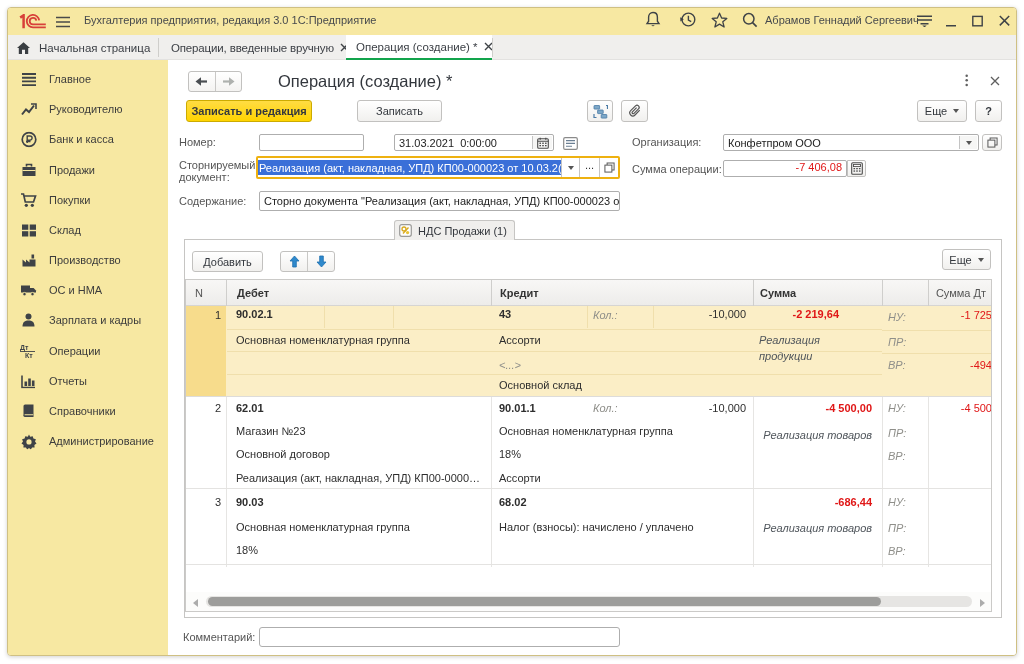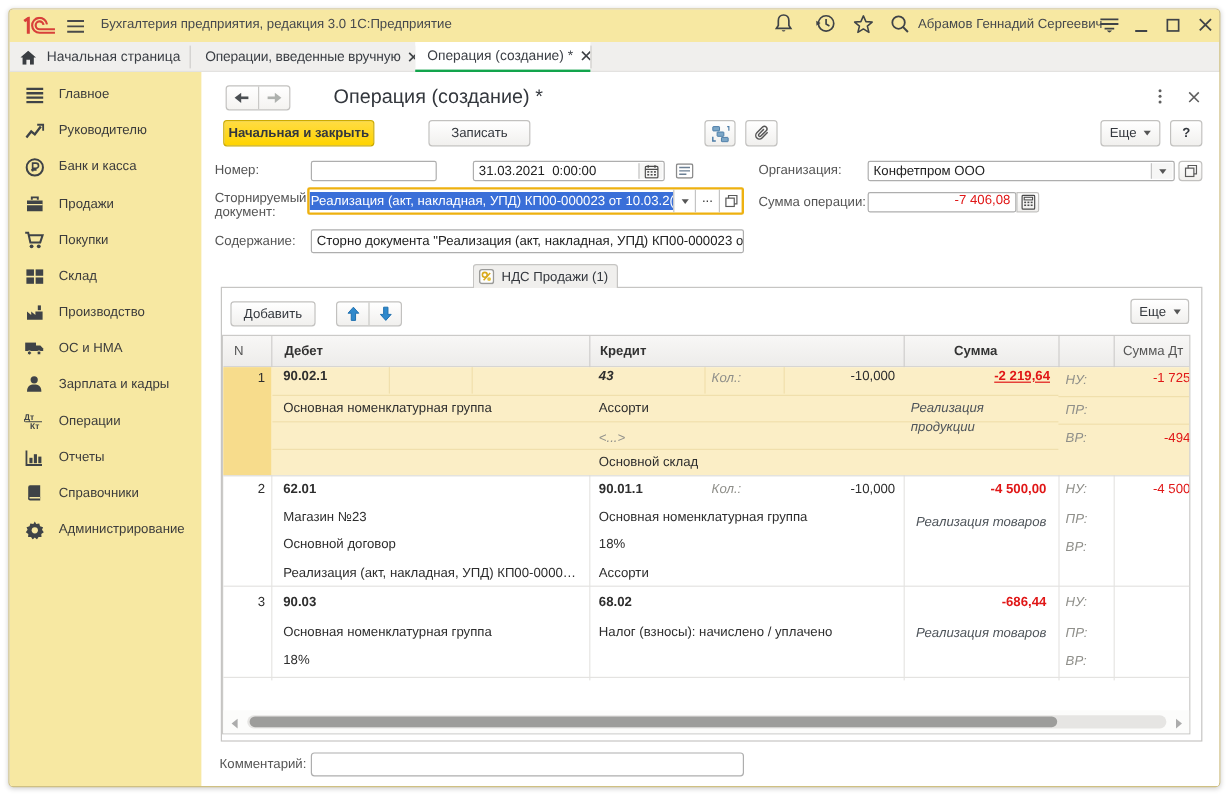--- a/index.html
+++ b/index.html
@@ -263,21 +263,21 @@
         <g fill="#5f5f5f">
           <circle cx="1.7" cy="1.7" r="1.25"></circle>
           <circle cx="1.7" cy="6.3" r="1.25"></circle>
           <circle cx="1.7" cy="10.9" r="1.25"></circle>
         </g>
       </svg>
 <svg class="abs" style="left:822px;top:16px" width="10" height="10" viewBox="0 0 10 10">
         <path d="M1 1 L9 9 M9 1 L1 9" stroke="#5f5f5f" stroke-width="1.3"></path>
       </svg>
 
-<div class="btn yellow" style="left:18px;top:40px;width:126px;">Начальная и закрыть</div>
+<div class="btn yellow" style="left:18px;top:40px;width:126px;">Записать и редакция</div>
 <div class="btn" style="left:153px;top:40px;width:85px;margin-left:36px;">Записать</div>
 <div class="btn" style="left:419px;top:40px;width:26px;">
         <svg width="15" height="15" viewBox="0 0 15 15">
           <g fill="#7da7c7" stroke="#4a7ba6" stroke-width="0.8">
             <rect x="1" y="1.5" width="5.6" height="3.6" rx="0.5"></rect>
             <rect x="4.6" y="6" width="5.6" height="3.6" rx="0.5"></rect>
             <rect x="8.2" y="10.5" width="5.6" height="3.6" rx="0.5"></rect>
           </g>
           <path d="M13 1.5 h1.5 v3.5 M1 10 v3.5 h2.5" fill="none" stroke="#4a7ba6" stroke-width="1.2"></path>
         </svg>
@@ -402,46 +402,46 @@
 <div class="abs" style="left:17px;top:219px;width:807px;height:333px;border:1px solid #cbcac8;border-top:1px solid #cbcac8;background:#fff;overflow:hidden;">
         <div class="abs" style="left:0;top:0;width:805px;height:26px;background:linear-gradient(#f8f7f6,#edecea);border-bottom:1px solid #d6d5d3;"></div>
         <div class="vline" style="left:40px;top:0;height:26px;background:#cfcecc;"></div>
         <div class="vline" style="left:305px;top:0;height:26px;background:#cfcecc;"></div>
         <div class="vline" style="left:567px;top:0;height:26px;background:#cfcecc;"></div>
         <div class="vline" style="left:696px;top:0;height:26px;background:#cfcecc;"></div>
         <div class="vline" style="left:742px;top:0;height:26px;background:#cfcecc;"></div>
         <div class="hcell" style="left:9px;top:1px;color:#555;">N</div>
         <div class="hcell" style="left:51px;top:1px;font-weight:bold;">Дебет</div>
         <div class="hcell" style="left:314px;top:1px;font-weight:bold;text-align:right;">Кредит</div>
-        <div class="hcell" style="left:574px;top:1px;font-weight:bold;margin-left:35px;">Сумма</div>
+        <div class="hcell" style="left:574px;top:1px;font-weight:bold;">Сумма</div>
         <div class="hcell" style="left:0;top:1px;width:800px;justify-content:flex-end;color:#555;">Сумма Дт</div>
         <div class="vline" style="left:40px;top:26px;height:261px;"></div>
         <div class="vline" style="left:305px;top:26px;height:261px;"></div>
         <div class="vline" style="left:567px;top:26px;height:261px;"></div>
         <div class="vline" style="left:696px;top:26px;height:261px;"></div>
         <div class="vline" style="left:742px;top:26px;height:261px;"></div>
         <div class="abs" style="left:0;top:26px;width:806px;height:90px;background:#fbeec6;"></div>
         <div class="abs" style="left:0;top:26px;width:40px;height:90px;background:#f7dc8c;"></div>
         <div class="hline" style="left:41px;top:48.5px;width:655px;background:#f0dfac;"></div>
         <div class="hline" style="left:41px;top:71px;width:655px;background:#f0dfac;"></div>
         <div class="hline" style="left:41px;top:93.5px;width:655px;background:#f0dfac;"></div>
         <div class="vline" style="left:138px;top:26px;height:22px;background:#f0dfac;"></div>
         <div class="vline" style="left:207px;top:26px;height:22px;background:#f0dfac;"></div>
         <div class="vline" style="left:401px;top:26px;height:22px;background:#f0dfac;"></div>
         <div class="vline" style="left:467px;top:26px;height:22px;background:#f0dfac;"></div>
         <div class="hline" style="left:0;top:116px;width:806px;background:#dddcda;"></div>
         <div class="cell " style="left:50px;top:24px;width:80px;height:20px;">
           <b>90.02.1</b>
         </div>
-        <div class="cell " style="left:313px;top:24px;width:80px;height:20px;font-style:italic;">
+        <div class="cell " style="left:313px;top:24px;width:80px;height:20px;">
           <b>43</b>
         </div>
         <div class="cell it" style="left:407px;top:25px;width:50px;height:20px;">Кол.:</div>
         <div class="cell num" style="left:480px;top:24px;width:80px;height:20px;">-10,000</div>
-        <div class="cell red num" style="left:580px;top:24px;width:109px;height:20px;text-decoration:underline;">
+        <div class="cell red num" style="left:544px;top:24px;width:109px;height:20px;">
           <b>-2 219,64</b>
         </div>
         <div class="cell it" style="left:702px;top:27px;width:30px;height:20px;">НУ:</div>
         <div class="cell red num" style="left:750px;top:25px;width:56px;height:20px;">-1 725</div>
         <div class="cell " style="left:50px;top:50px;width:240px;height:20px;">Основная номенклатурная группа</div>
         <div class="cell " style="left:313px;top:50px;width:160px;height:20px;">Ассорти</div>
         <div class="cell itd" style="left:573px;top:52px;width:110px;height:34px;line-height:16px;align-items:flex-start;">Реализация<br>продукции</div>
         <div class="cell it" style="left:702px;top:52px;width:30px;height:20px;">ПР:</div>
         <div class="cell it" style="left:313px;top:75px;width:160px;height:20px;">&lt;...&gt;</div>
         <div class="cell it" style="left:702px;top:75px;width:30px;height:20px;">ВР:</div>

